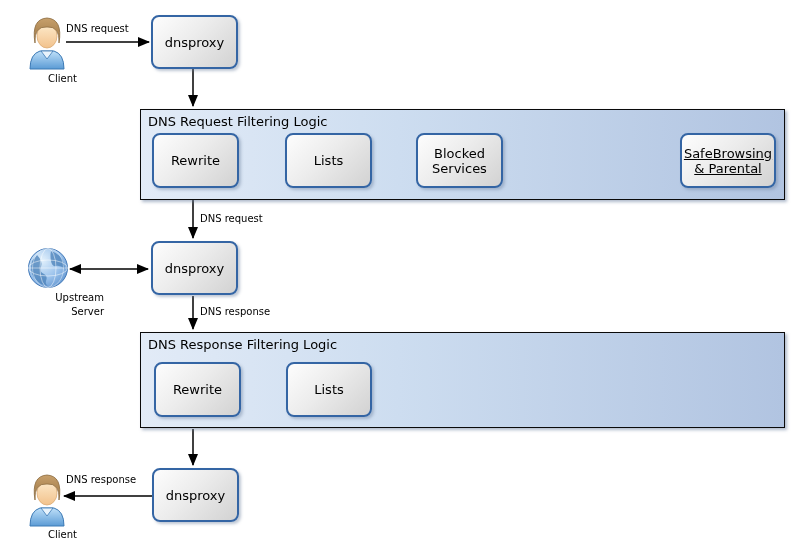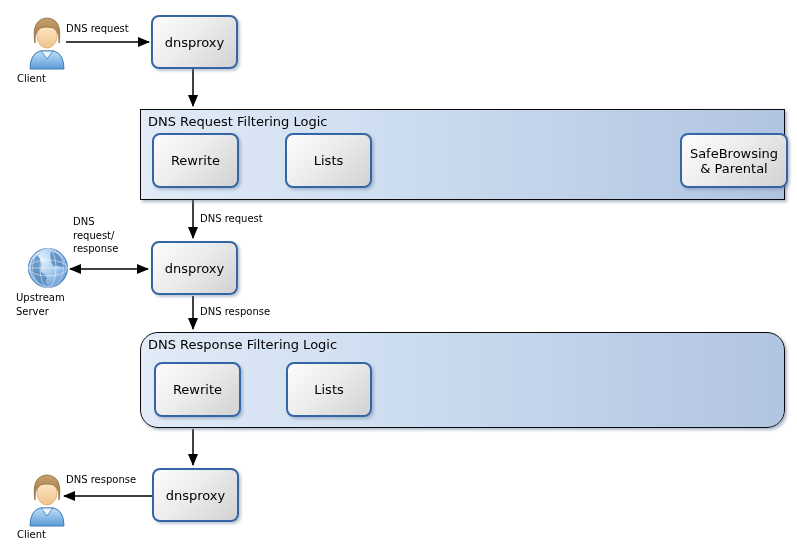--- a/index.html
+++ b/index.html
@@ -21,21 +21,21 @@
     background:linear-gradient(90deg,#e2ebf7 0%,#cdddf0 40%,#b1c4e1 100%);
     box-shadow:2px 2px 3px rgba(110,130,160,0.55);
     box-sizing:border-box;
   }
   .container-title{
     position:absolute;left:7px;top:4px;font-size:13px;white-space:nowrap;
   }
   .lbl{
     position:absolute;font-size:10px;line-height:13.5px;white-space:pre-line;
   }
-  .center{text-align:left;}
+  .center{text-align:right;}
   .icon{position:absolute;}
 </style>
 </head>
 <body>
 
 <div class="canvas">
 
   <svg class="arrows">
     <defs>
       <marker id="ah" markerUnits="userSpaceOnUse" markerWidth="14" markerHeight="12" refX="12" refY="6" orient="auto-start-reverse">
@@ -86,48 +86,47 @@
 
   <div class="lbl" style="left:66px;top:22px;">DNS request</div>
 
   <div class="node" style="left:151px;top:15px;width:87px;height:54px;">dnsproxy</div>
 
   <div class="container" style="left:140px;top:109px;width:645px;height:91px;">
     <div class="container-title">DNS Request Filtering Logic</div>
   </div>
   <div class="node" style="left:152px;top:133px;width:87px;height:55px;">Rewrite</div>
   <div class="node" style="left:285px;top:133px;width:87px;height:55px;">Lists</div>
-  <div class="node" style="left:680px;top:133px;width:108px;height:55px;">SafeBrowsing
+  <div class="node" style="left:416px;top:133px;width:87px;height:55px;">Blocked
+Services</div>
+  <div class="node" style="left:680px;top:133px;width:96px;height:55px;text-decoration:underline;">SafeBrowsing
 &amp; Parental</div>
 
   <div class="lbl" style="left:200px;top:212px;">DNS request</div>
 
   <div class="node" style="left:151px;top:241px;width:87px;height:54px;">dnsproxy</div>
 
   <div class="icon" style="left:27px;top:247px;">
     <svg width="42" height="42" viewBox="0 0 42 42">
       <circle cx="21" cy="21" r="19.5" fill="url(#globeG)" stroke="#4178b8" stroke-width="1"></circle>
       <path d="M10,8 Q16,14 14,20 Q12,25 17,27 Q21,29 19,34 Q18,37 21,39 L14,37 Q8,33 5,27 Q3,21 5,14 Z" fill="#4a80b8" opacity="0.75"></path>
       <path d="M24,4 Q31,6 35,12 Q38,17 38,22 Q33,18 29,19 Q25,20 24,14 Q23,9 24,4 Z" fill="#4a80b8" opacity="0.75"></path>
       <ellipse cx="21" cy="21" rx="8" ry="19.5" fill="none" stroke="#ffffff" stroke-opacity="0.55" stroke-width="0.9"></ellipse>
       <ellipse cx="21" cy="21" rx="15.5" ry="19.5" fill="none" stroke="#ffffff" stroke-opacity="0.45" stroke-width="0.9"></ellipse>
       <ellipse cx="21" cy="21" rx="19.5" ry="8" fill="none" stroke="#ffffff" stroke-opacity="0.55" stroke-width="0.9"></ellipse>
       <line x1="1.5" y1="21" x2="40.5" y2="21" stroke="#ffffff" stroke-opacity="0.55" stroke-width="0.9"></line>
     </svg>
   </div>
-  <div class="lbl center" style="left:16px;top:291px;width:80px;">Upstream
+  <div class="lbl center" style="left:24px;top:291px;width:80px;">Upstream
 Server</div>
 
-  <div class="lbl center" style="left:73px;top:215px;width:72px;">DNS
-request/
-response</div>
 
   <div class="lbl" style="left:200px;top:305px;">DNS response</div>
 
-  <div class="container" style="left:140px;top:332px;width:645px;height:96px;border-radius:18px;">
+  <div class="container" style="left:140px;top:332px;width:645px;height:96px;">
     <div class="container-title">DNS Response Filtering Logic</div>
   </div>
   <div class="node" style="left:154px;top:362px;width:87px;height:55px;">Rewrite</div>
   <div class="node" style="left:286px;top:362px;width:86px;height:55px;">Lists</div>
 
   <div class="node" style="left:152px;top:468px;width:87px;height:54px;">dnsproxy</div>
 
   <div class="lbl" style="left:66px;top:473px;">DNS response</div>
 
   <div class="icon" style="left:27px;top:470px;">

